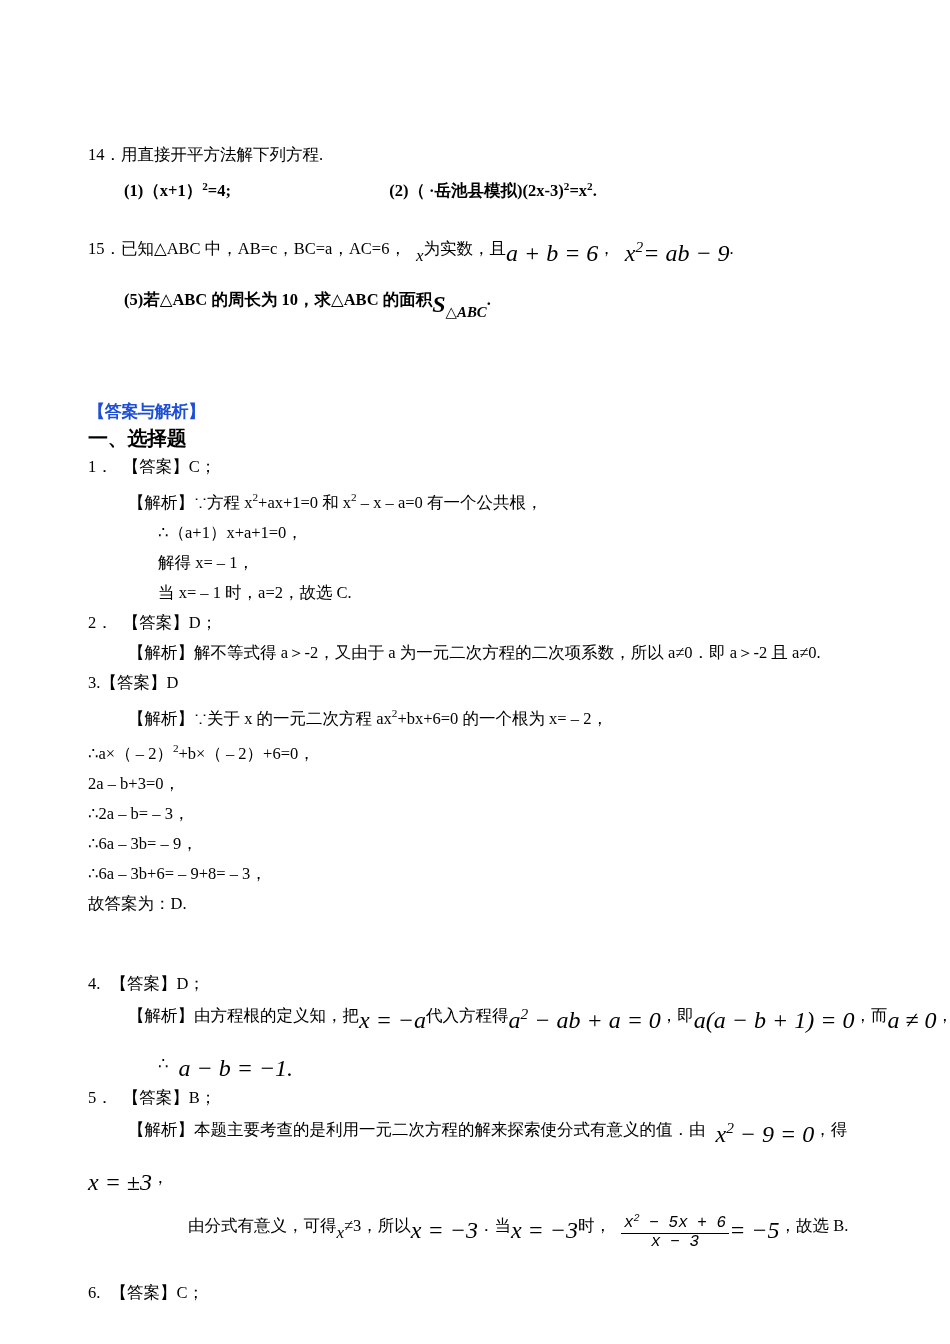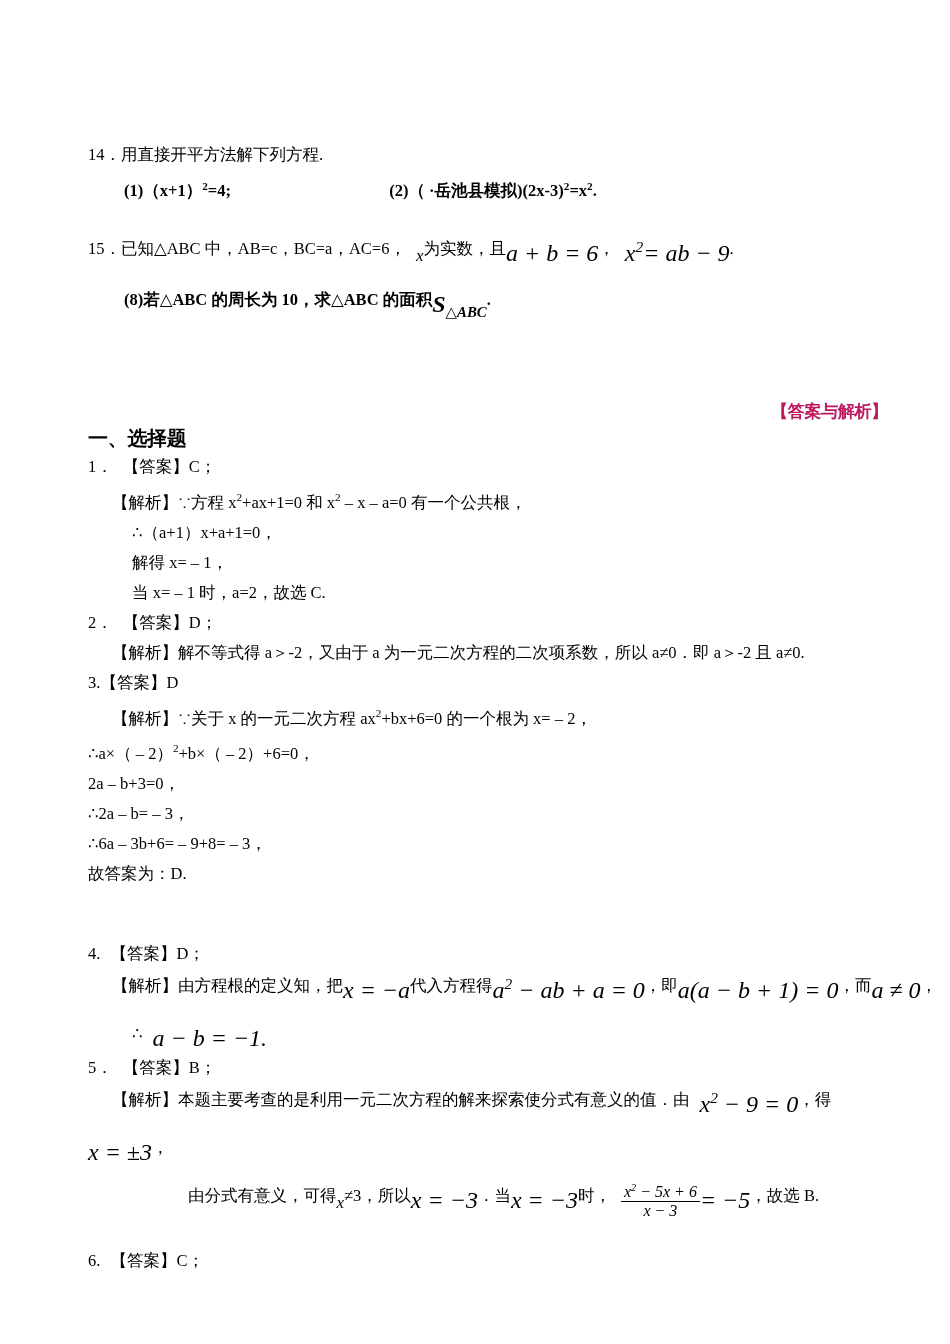--- a/index.html
+++ b/index.html
@@ -29,39 +29,38 @@
   }
 
   
   .line {
     font-size: 16.5px;
     line-height: 30px;
     white-space: nowrap;
   }
 
   .ind-0  { margin-left: 0; }
-  .ind-1  { margin-left: 24px; }
+  .ind-1  { margin-left: 40px; }
   .ind-2  { margin-left: 36px; font-weight: bold; }
-  .ind-3  { margin-left: 44px; }
+  .ind-3  { margin-left: 70px; }
   .ind-4  { margin-left: 100px; }
 
   .gap-sm { height: 14px; }
   .gap-md { height: 26px; }
   .gap-lg { height: 50px; }
   .gap-xl { height: 72px; }
 
   
   .sec-green {
-    color: #be185d;
+    color: #1d4ed8;
     font-weight: bold;
     font-size: 17px;
     line-height: 26px;
     font-family: "DejaVu Sans", "Liberation Sans", sans-serif;
     letter-spacing: -0.3px;
-    text-align: right;
   }
   .sec-bold {
     font-weight: bold;
     font-size: 20px;
     line-height: 28px;
     font-family: "DejaVu Sans", "Liberation Sans", sans-serif;
     letter-spacing: -0.3px;
   }
 
   
@@ -83,21 +82,21 @@
     vertical-align: -0.32em;
     font-style: italic;
   }
   .mf.big { font-size: 24px; }
 
   
   .frac {
     display: inline-block;
     vertical-align: -15px;
     text-align: center;
-    font-family: Liberation Serif, serif;
+    font-family: Liberation Mono, monospace;
     font-style: italic;
     font-size: 16px;
     line-height: 1.12;
     white-space: nowrap;
   }
   .frac .num { display: block; padding: 0 3px; }
   .frac .den {
     display: block;
     padding: 0 3px;
     border-top: 1.2px solid #000;
@@ -127,21 +126,21 @@
 
     <div class="gap-md"></div>
 
     <div class="line ind-0">
       <span>15．</span><span>已知△ABC 中，AB=c，BC=a，AC=6，</span><span class="sp"></span><span class="mf">x</span><span>为实数，且</span><span class="mf big">a + b = 6</span><span>，</span><span class="sp"></span><span class="mf big"><span>x</span><sup>2</sup><span>= ab − 9</span></span><span>.</span>
     </div>
 
     <div class="gap-sm"></div>
 
     <div class="line ind-2">
-      <span>(8)若△ABC 的周长为 10，求△ABC 的面积</span><span class="mf big"><span>S</span><sub>△ABC</sub></span><span>.</span>
+      <span>(5)若△ABC 的周长为 10，求△ABC 的面积</span><span class="mf big"><span>S</span><sub>△ABC</sub></span><span>.</span>
     </div>
 
     <div class="gap-xl"></div>
 
     <div class="sec-green">【答案与解析】</div>
     <div class="sec-bold">一、选择题</div>
 
     <div class="line ind-0">
       <span>1．</span><span class="sp"></span><span>【答案】</span><span>C；</span>
     </div>
@@ -163,20 +162,21 @@
       <span>3.</span><span>【答案】</span><span>D</span>
     </div>
     <div class="line ind-1">
       <span>【解析】</span><span>∵关于 x 的一元二次方程 ax</span><span class="sup">2</span><span>+bx+6=0 的一个根为 x= – 2，</span>
     </div>
     <div class="line ind-0">
       <span>∴a×（ – 2）</span><span class="sup">2</span><span>+b×（ – 2）+6=0，</span>
     </div>
     <div class="line ind-0">2a – b+3=0，</div>
     <div class="line ind-0">∴2a – b= – 3，</div>
+    <div class="line ind-0">∴6a – 3b= – 9，</div>
     <div class="line ind-0">∴6a – 3b+6= – 9+8= – 3，</div>
     <div class="line ind-0">故答案为：D.</div>
 
     <div class="gap-lg"></div>
 
     <div class="line ind-0">
       <span>4.</span><span class="sp"></span><span>【答案】</span><span>D；</span>
     </div>
     <div class="line ind-1">
       <span>【解析】</span><span>由方程根的定义知，把</span><span class="mf big">x = −a</span><span>代入方程得</span><span class="mf big"><span>a</span><sup>2</sup><span> − ab + a = 0</span></span><span>，即</span><span class="mf big">a(a − b + 1) = 0</span><span>，而</span><span class="mf big">a ≠ 0</span><span>，</span>

